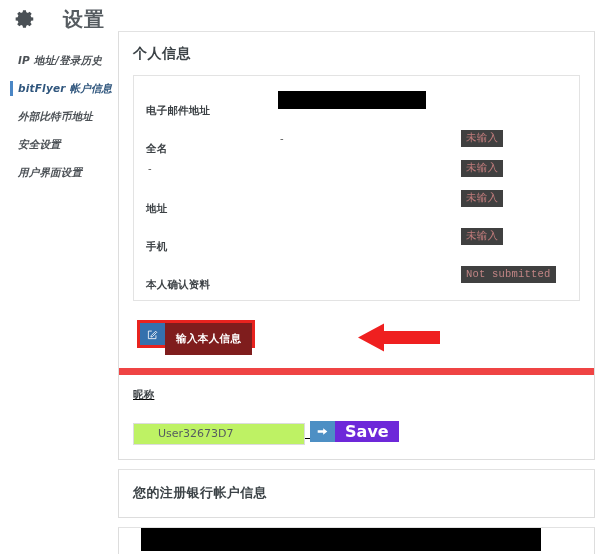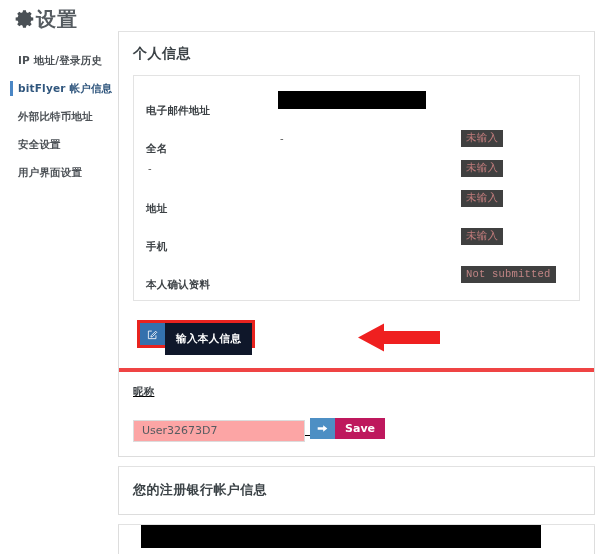--- a/index.html
+++ b/index.html
@@ -13,21 +13,21 @@
   #page {
     position: relative;
     width: 600px; height: 554px;
     background: #ffffff;
   }
 
   
   .page-header {
     position: absolute;
     left: 14px; top: 8px;
-    display: flex; align-items: center; gap: 0;
+    display: flex; align-items: center; gap: 27px;
   }
   .gear-icon { width: 22px; height: 22px; display: block; }
   .page-title {
     font-size: 20px;
     font-weight: bold;
     color: #555b60;
     letter-spacing: 1px;
     line-height: 22px;
   }
 
@@ -40,20 +40,21 @@
   .sidebar-item {
     position: relative;
     padding: 7px 4px 7px 18px;
     font-size: 10.5px;
     font-weight: bold;
     color: #4c5156;
     line-height: 14px;
     letter-spacing: 0.2px;
     white-space: nowrap;
     cursor: pointer;
+    font-style: italic;
   }
   .sidebar-item.active { color: #31577e; }
   .sidebar-item.active::before {
     content: "";
     position: absolute;
     left: 10px; top: 7px;
     width: 3px; height: 15px;
     background: #4a86c5;
   }
 
@@ -157,21 +158,21 @@
     cursor: pointer;
   }
   .edit-button .btn-icon {
     background: #3471ad;
     width: 25px;
     display: flex;
     align-items: center;
     justify-content: center;
   }
   .edit-button .btn-label {
-    background: #0f172a;
+    background: #7f1d1d;
     color: #ffffff;
     font-size: 10.5px;
     font-weight: bold;
     padding: 16px 11px;
     display: flex;
     align-items: center;
     letter-spacing: 0.4px;
   }
   .pencil-icon { width: 11px; height: 11px; display:block; }
 
@@ -196,64 +197,64 @@
     font-size: 10.5px;
     font-weight: bold;
     color: #3d4246;
     margin-bottom: 5px;
     letter-spacing: 0.2px;
   }
   .text-input {
     width: 172px;
     height: 22px;
     border: 1px solid #dcdcdc;
-    background: #fca5a5;
+    background: #bef264;
     font-size: 11px;
     color: #555b60;
-    padding: 0 8px;
+    padding: 0 24px;
     font-family: "DejaVu Sans", "Liberation Sans", sans-serif;
     outline: none;
   }
   .save-button {
     display: inline-flex;
     align-items: stretch;
     height: 21px;
     margin-top: 14px;
     cursor: pointer;
   }
   .save-button .btn-icon {
     background: #4d8fc4;
     width: 25px;
     display: flex; align-items: center; justify-content: center;
   }
   .save-button .btn-label {
-    background: #be185d;
+    background: #6d28d9;
     color: #ffffff;
-    font-size: 11px;
+    font-size: 16px;
     font-weight: bold;
     padding: 0 10px;
     display: flex; align-items: center;
   }
   .arrow-right-icon { width: 11px; height: 11px; display:block; }
 
   .section-heading {
     font-size: 13px;
     font-weight: bold;
     color: #3c4347;
     padding: 14px 14px 15px 14px;
     letter-spacing: 0.4px;
   }
   .btc-body { padding: 0 14px 12px 22px; }
   .redact-btc {
     display: block;
     background: #000000;
     height: 23px;
     width: 400px;
   }
-  .divider-top { border-top: 4px solid #ef4444; text-decoration: underline; }
+  .divider-top { border-top: 7px solid #ef4444; text-decoration: underline; }
 </style>
 </head>
 <body>
 
 <div id="page">
 
   <div class="page-header">
     <span>
       <svg class="gear-icon" viewBox="0 0 24 24" xmlns="http://www.w3.org/2000/svg">
         <path fill="#4a5055" d="M12 8.2a3.8 3.8 0 1 0 0 7.6 3.8 3.8 0 0 0 0-7.6zm0 5.9a2.1 2.1 0 1 1 0-4.2 2.1 2.1 0 0 1 0 4.2z"></path>

